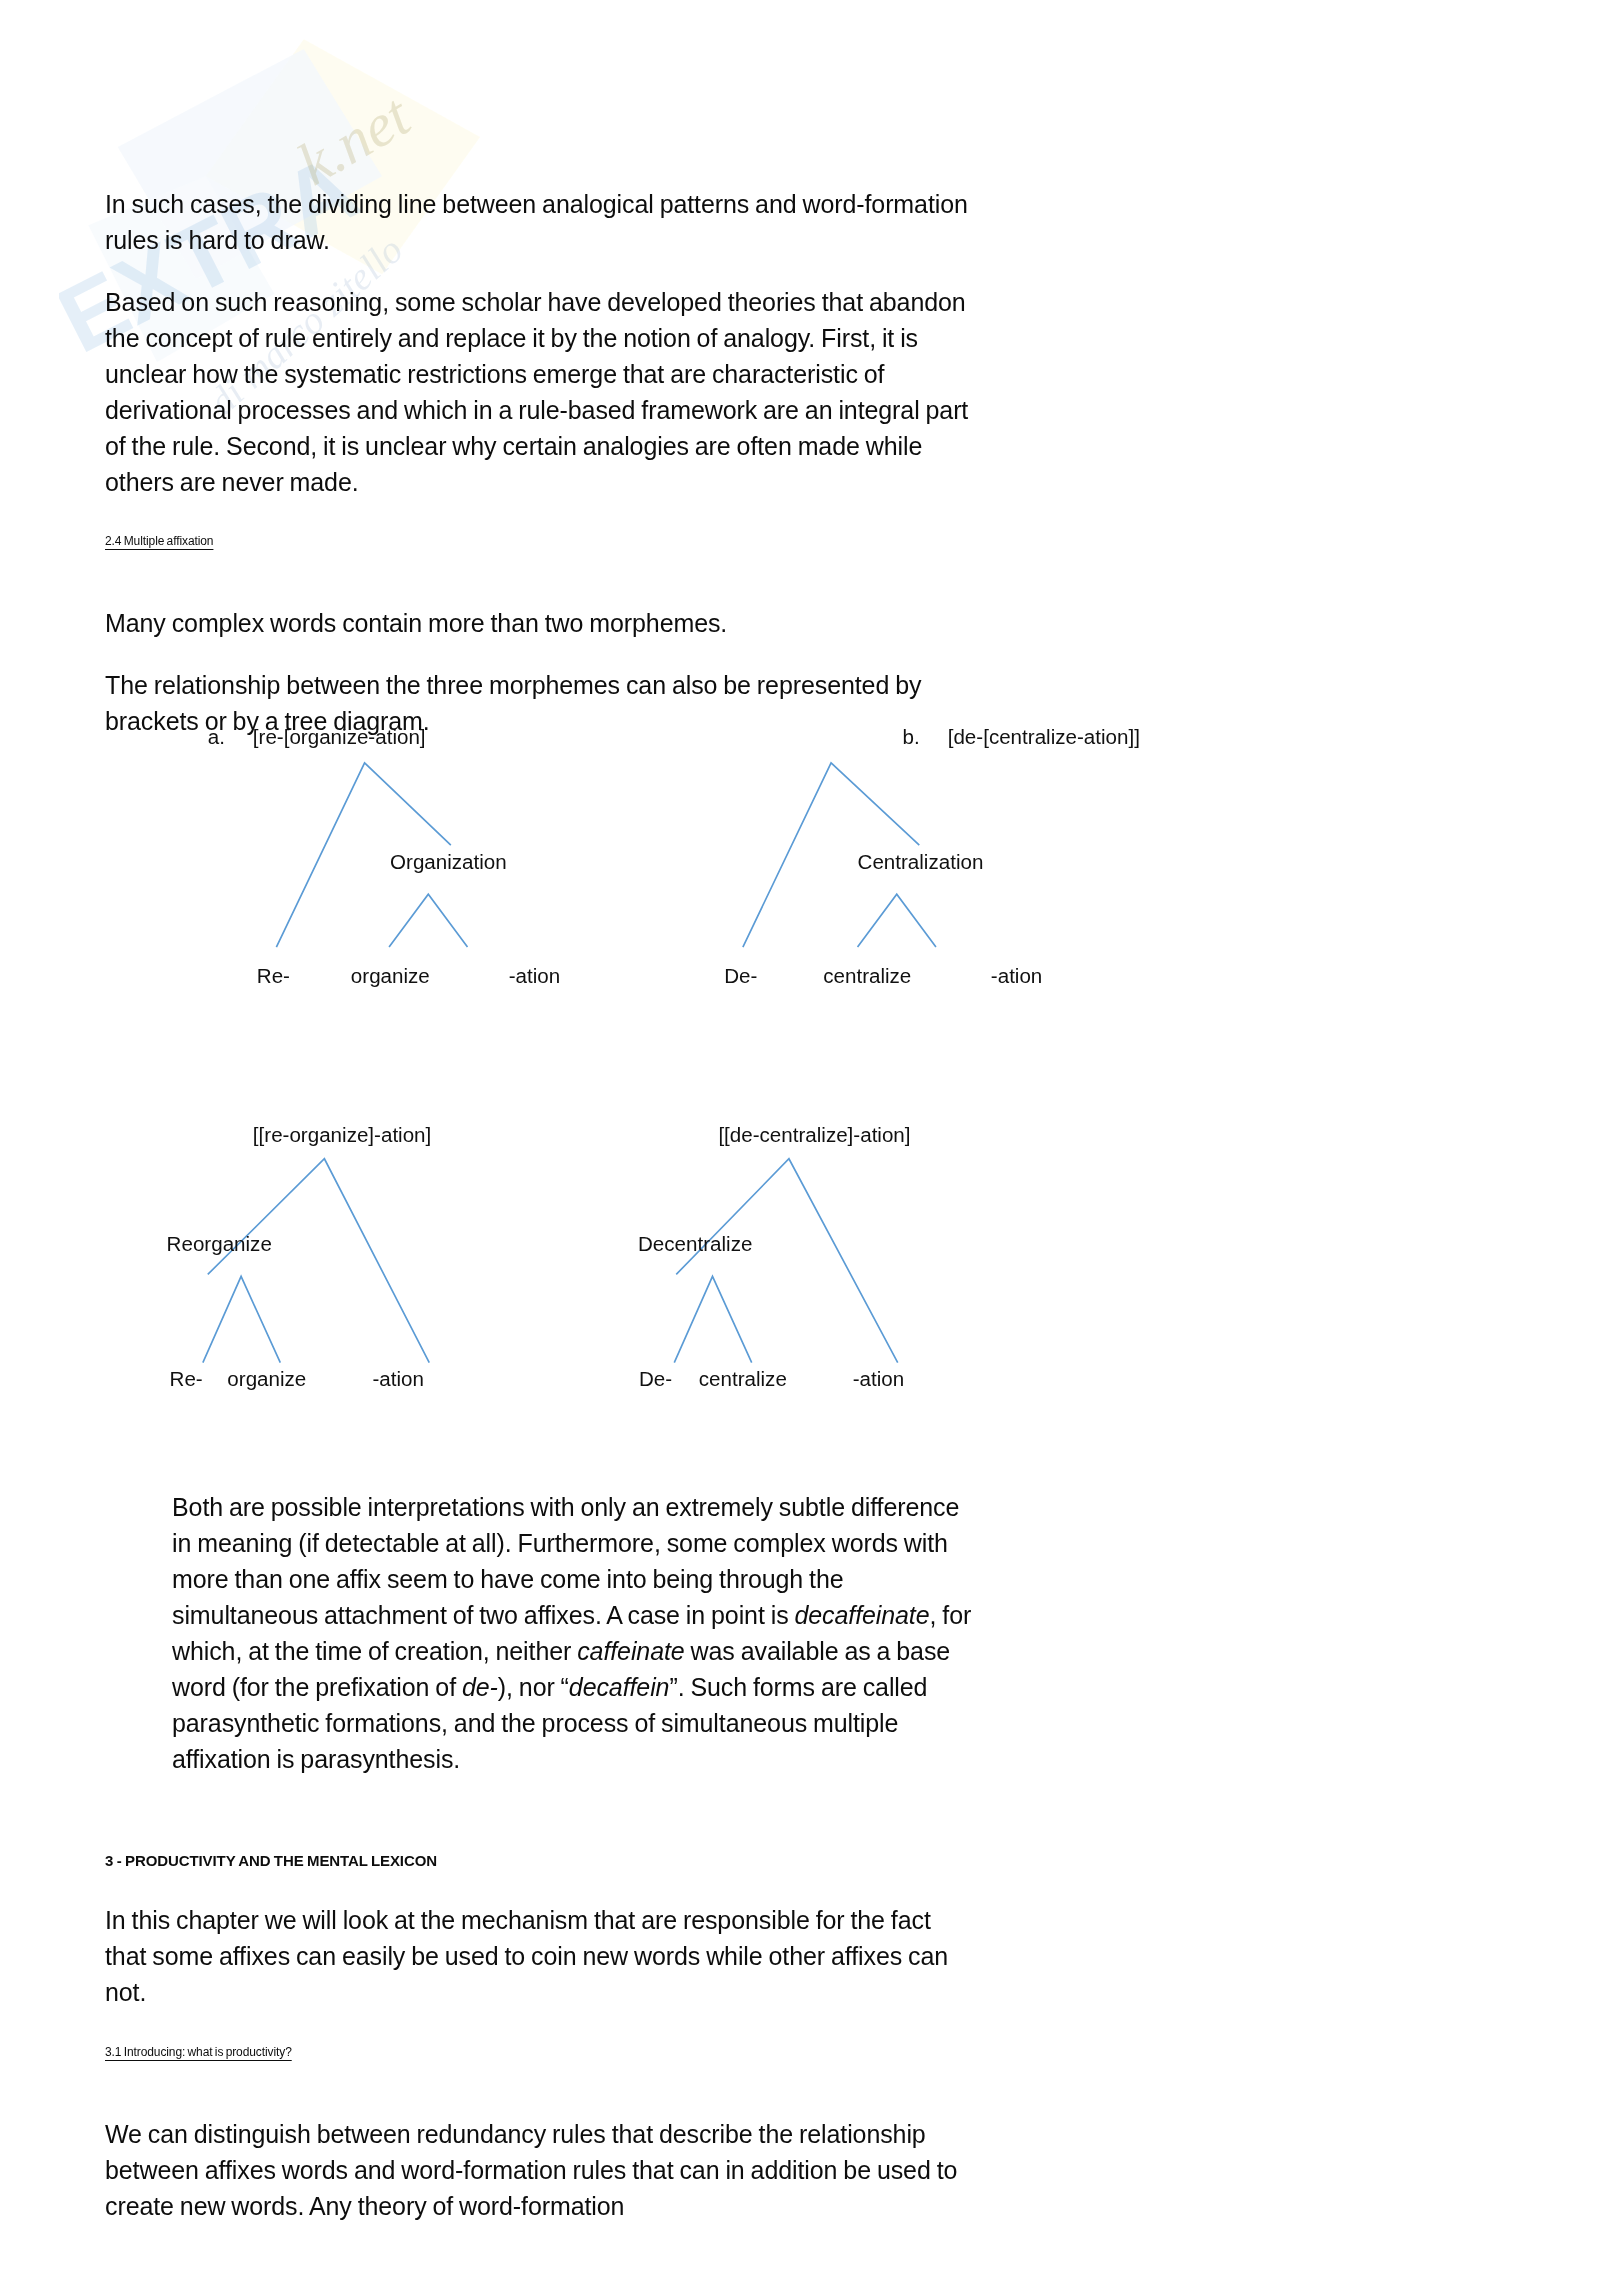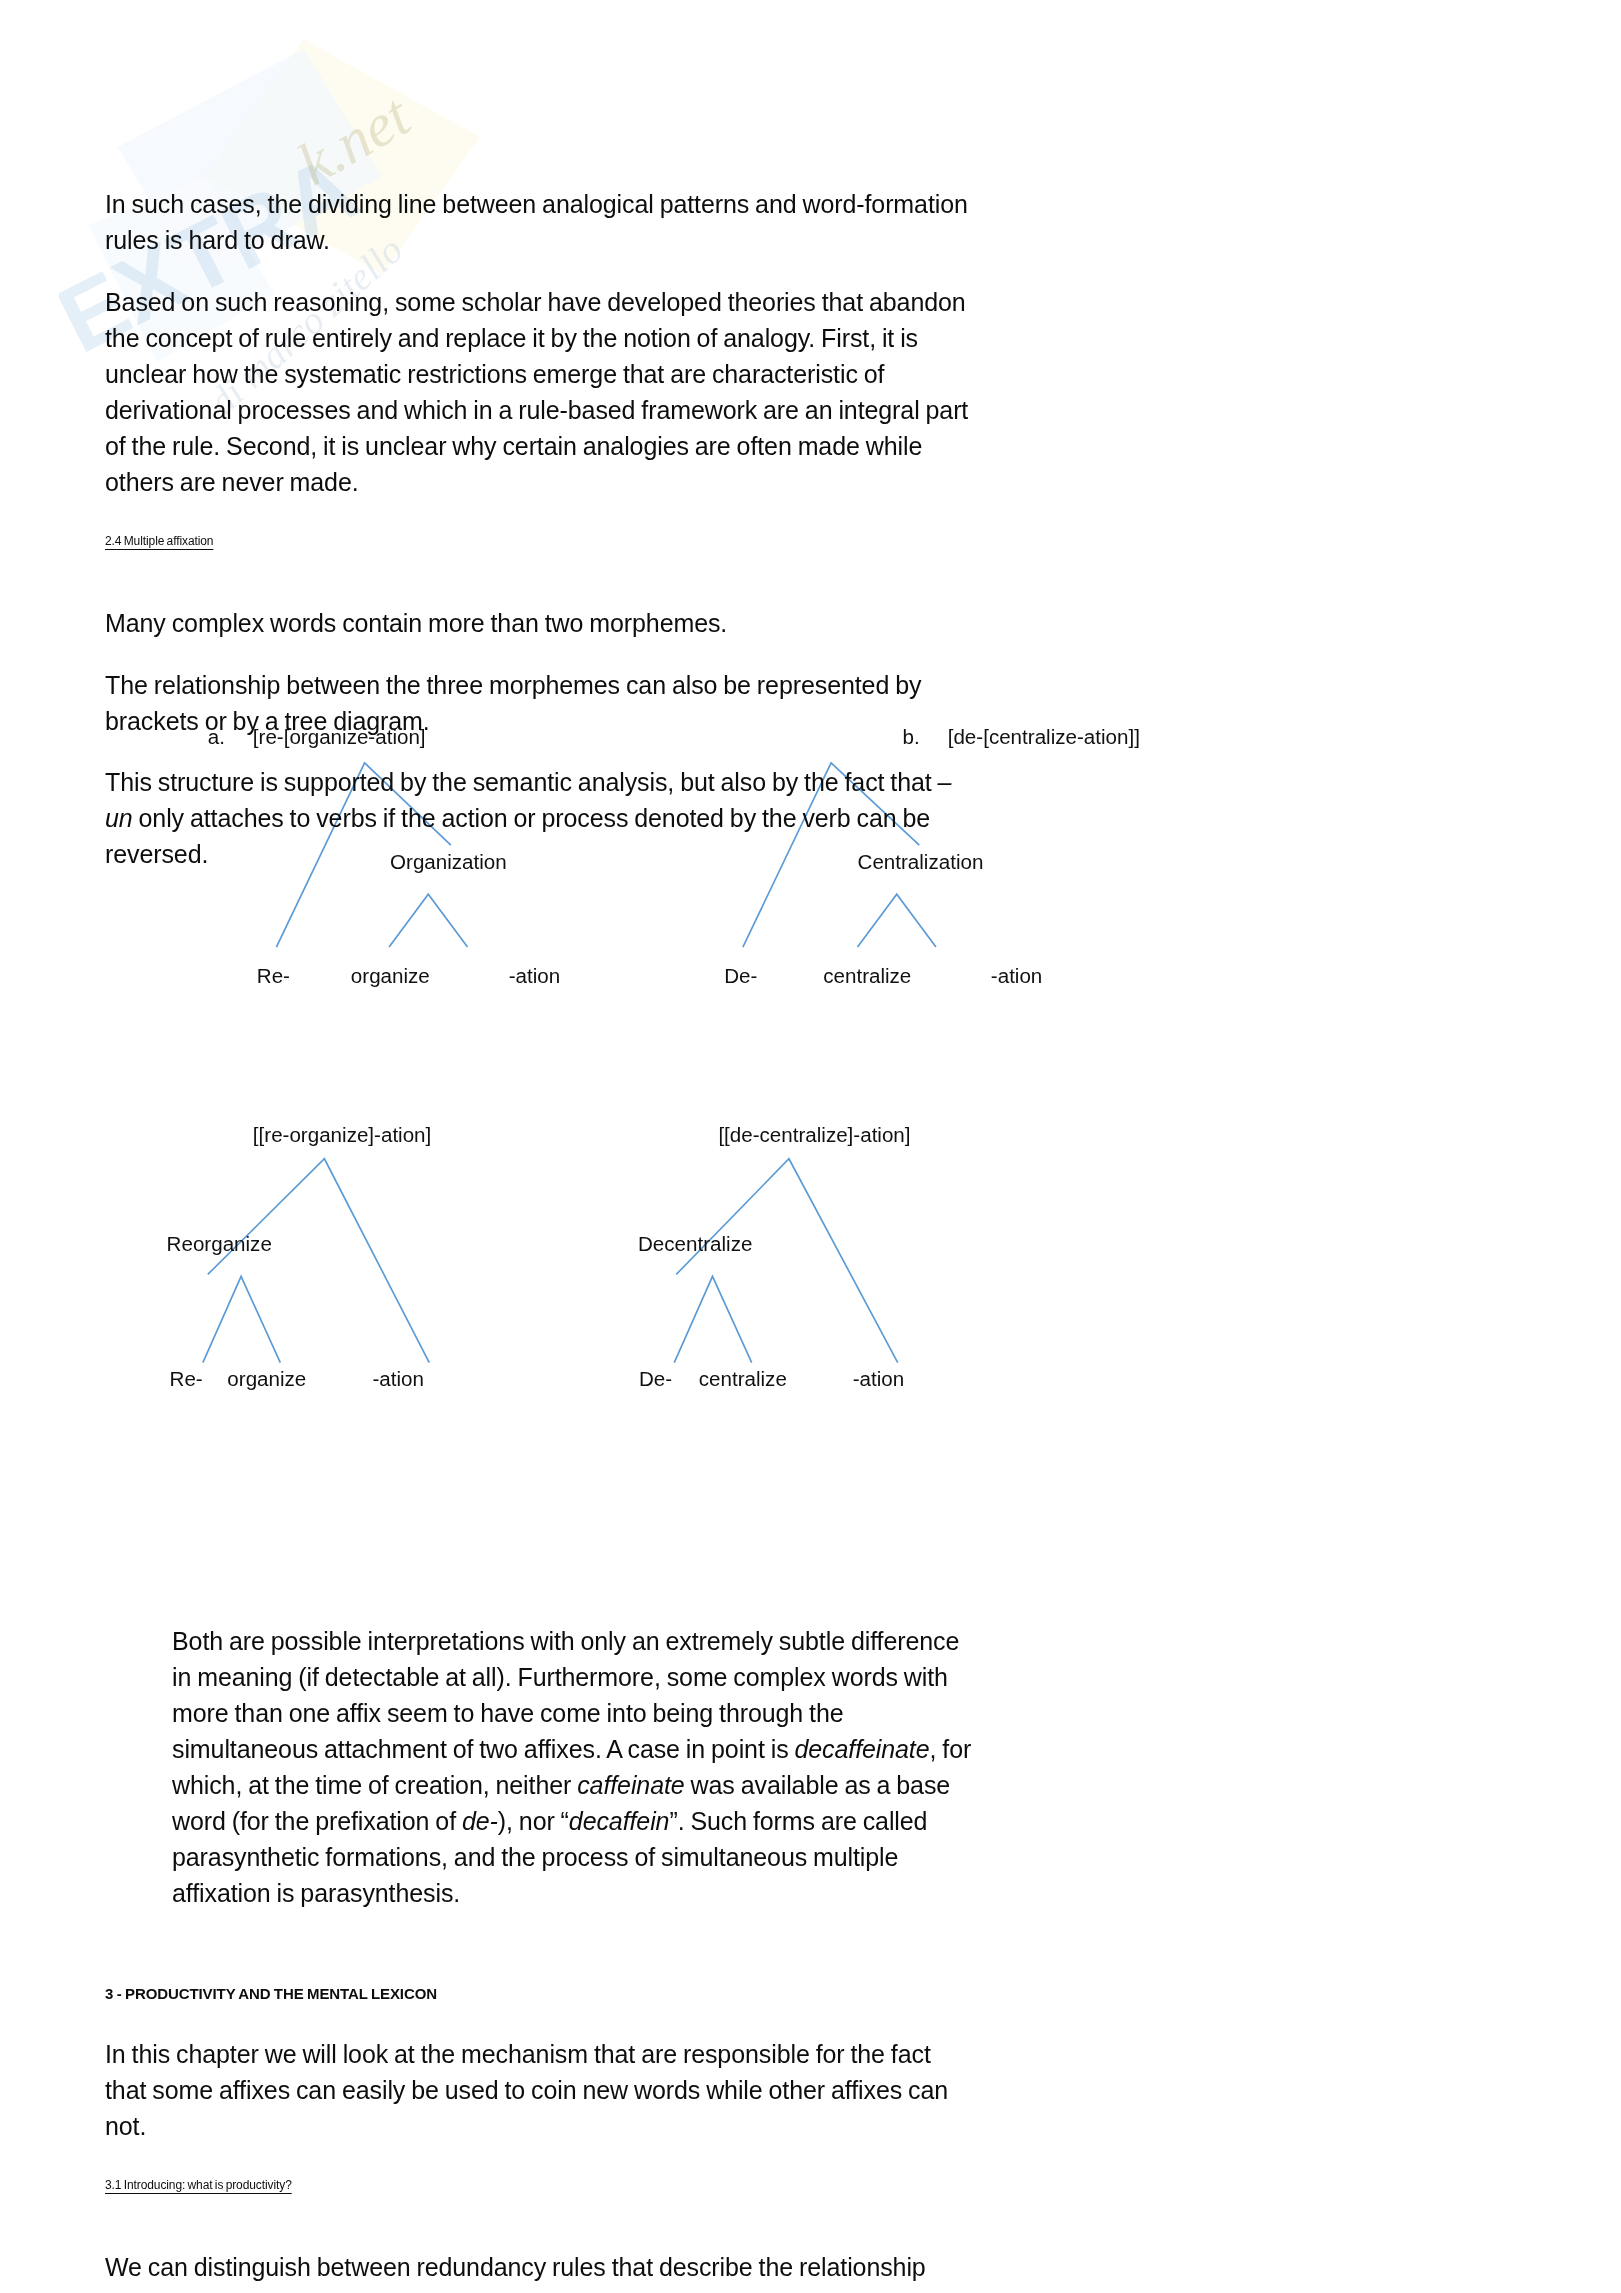--- a/index.html
+++ b/index.html
@@ -185,21 +185,20 @@
     <p class="para">Based on such reasoning, some scholar have developed theories that abandon the concept of rule entirely and replace it by the notion of analogy. First, it is unclear how the systematic restrictions emerge that are characteristic of derivational processes and which in a rule-based framework are an integral part of the rule. Second, it is unclear why certain analogies are often made while others are never made.</p>
 
     <div class="subhead-wrap">
       <h3 class="subhead">2.4 Multiple affixation</h3>
     </div>
 
     <p class="para">Many complex words contain more than two morphemes.</p>
 
     <p class="para">The relationship between the three morphemes can also be represented by brackets or by a tree diagram.</p>
 
-    <p class="para"><span>This structure is supported by the semantic analysis, but also by the fact that </span><i>–un</i><span> only attaches to verbs if the action or process denoted by the verb can be reversed.</span></p>
 
     <div class="fig-spacer" style="height:725px"></div>
 
     <div class="indent-block">
       <p class="para"><span>Both are possible interpretations with only an extremely subtle difference in meaning (if detectable at all). Furthermore, some complex words with more than one affix seem to have come into being through the </span><b>simultaneous</b><span> attachment of two affixes. A case in point is </span><i>decaffeinate</i><span>, for which, at the time of creation, neither </span><i>caffeinate</i><span> was available as a base word (for the prefixation of </span><i>de-</i><span>), nor “</span><i>decaffein</i><span>”. Such forms are called </span><b>parasynthetic</b><span> formations, and the process of simultaneous multiple affixation is </span><b>parasynthesis.</b></p>
     </div>
 
     <div style="height:41px"></div>
 
     <h2 class="mainhead">3 - PRODUCTIVITY AND THE MENTAL LEXICON</h2>

